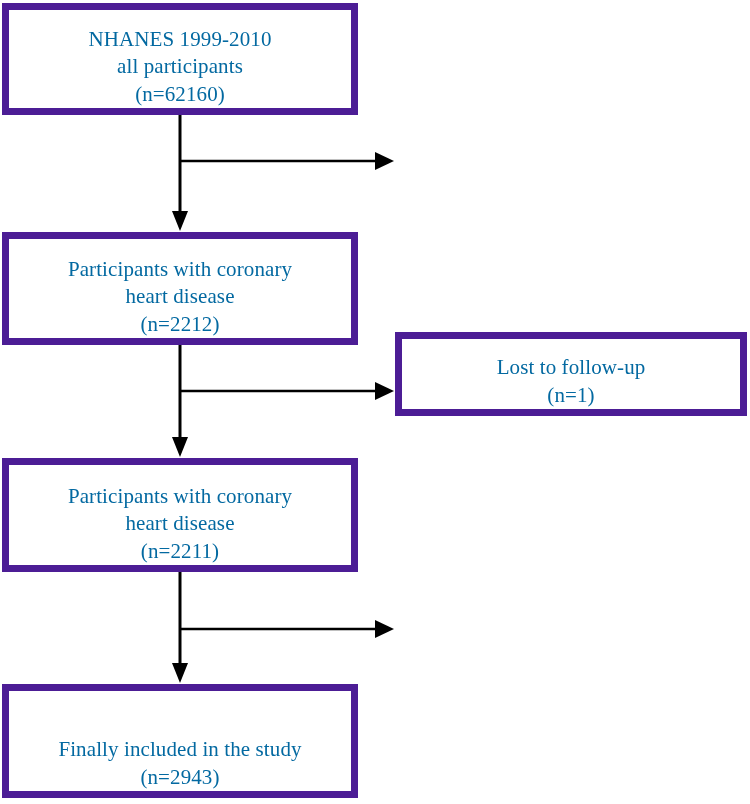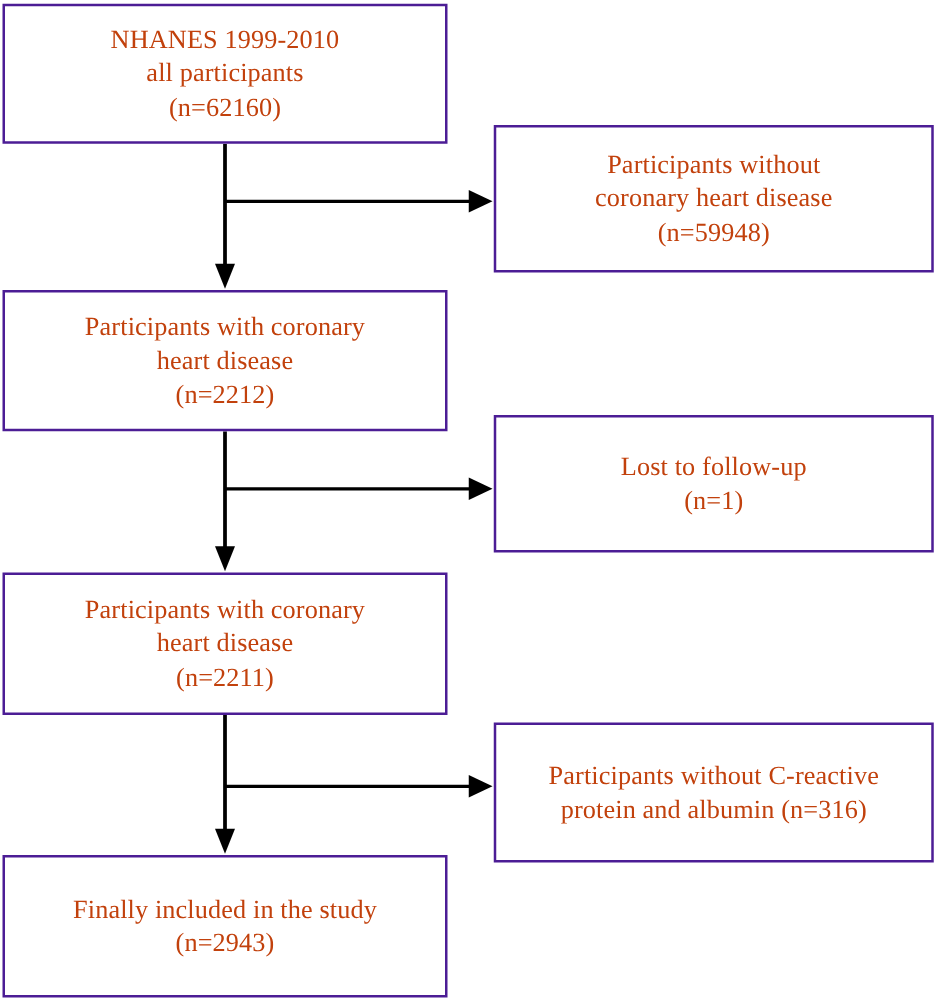--- a/index.html
+++ b/index.html
@@ -11,27 +11,27 @@
     position: relative;
     width: 750px;
     height: 804px;
     background: #ffffff;
     font-family: "Liberation Serif", "DejaVu Serif", serif;
     overflow: hidden;
   }
   .node {
     position: absolute;
     box-sizing: border-box;
-    border: 2px solid #4c1d95;
+    border: 7px solid #4c1d95;
     background: #ffffff;
     display: flex;
-    align-items: center;
+    align-items: flex-end;
     justify-content: center;
     text-align: center;
-    color: #c2410c;
+    color: #0369a1;
     font-size: 21px;
     line-height: 1.30;
     letter-spacing: 0.1px;
   }
   .node .node-text {
     display: block;
     width: 100%;
     padding: 0 6px;
     white-space: pre-line;
   }
@@ -39,21 +39,21 @@
   .left-col  { left: 2px;   width: 356px; }
   
   .right-col { left: 395px; width: 352px; }
 
   #box-1 { top: 3px;   height: 112px; }
   #box-2 { top: 232px; height: 113px; }
   #box-3 { top: 458px; height: 114px; }
   #box-4 { top: 684px; height: 114px; }
 
   #box-a { top: 100px; height: 118px; }
-  #box-b { top: 332px; height: 110px; }
+  #box-b { top: 332px; height: 84px; }
   #box-c { top: 578px; height: 112px; }
 
   svg.connectors {
     position: absolute;
     left: 0;
     top: 0;
     width: 750px;
     height: 804px;
     pointer-events: none;
   }
@@ -92,46 +92,37 @@
       <polygon points="394,629 375,620 375,638" fill="#000"></polygon>
     </g>
   </svg>
 
   <div class="node left-col" id="box-1">
     <span class="node-text">NHANES 1999-2010
 all participants
 (n=62160)</span>
   </div>
 
-  <div class="node right-col" id="box-a">
-    <span class="node-text">Participants without
-coronary heart disease
-(n=59948)</span>
-  </div>
 
   <div class="node left-col" id="box-2">
     <span class="node-text">Participants with coronary
 heart disease
 (n=2212)</span>
   </div>
 
   <div class="node right-col" id="box-b">
     <span class="node-text">Lost to follow-up
 (n=1)</span>
   </div>
 
   <div class="node left-col" id="box-3">
     <span class="node-text">Participants with coronary
 heart disease
 (n=2211)</span>
   </div>
 
-  <div class="node right-col" id="box-c">
-    <span class="node-text">Participants without C-reactive
-protein and albumin (n=316)</span>
-  </div>
 
   <div class="node left-col" id="box-4">
     <span class="node-text">Finally included in the study
 (n=2943)</span>
   </div>
 
 </div>
 
 </body></html>

